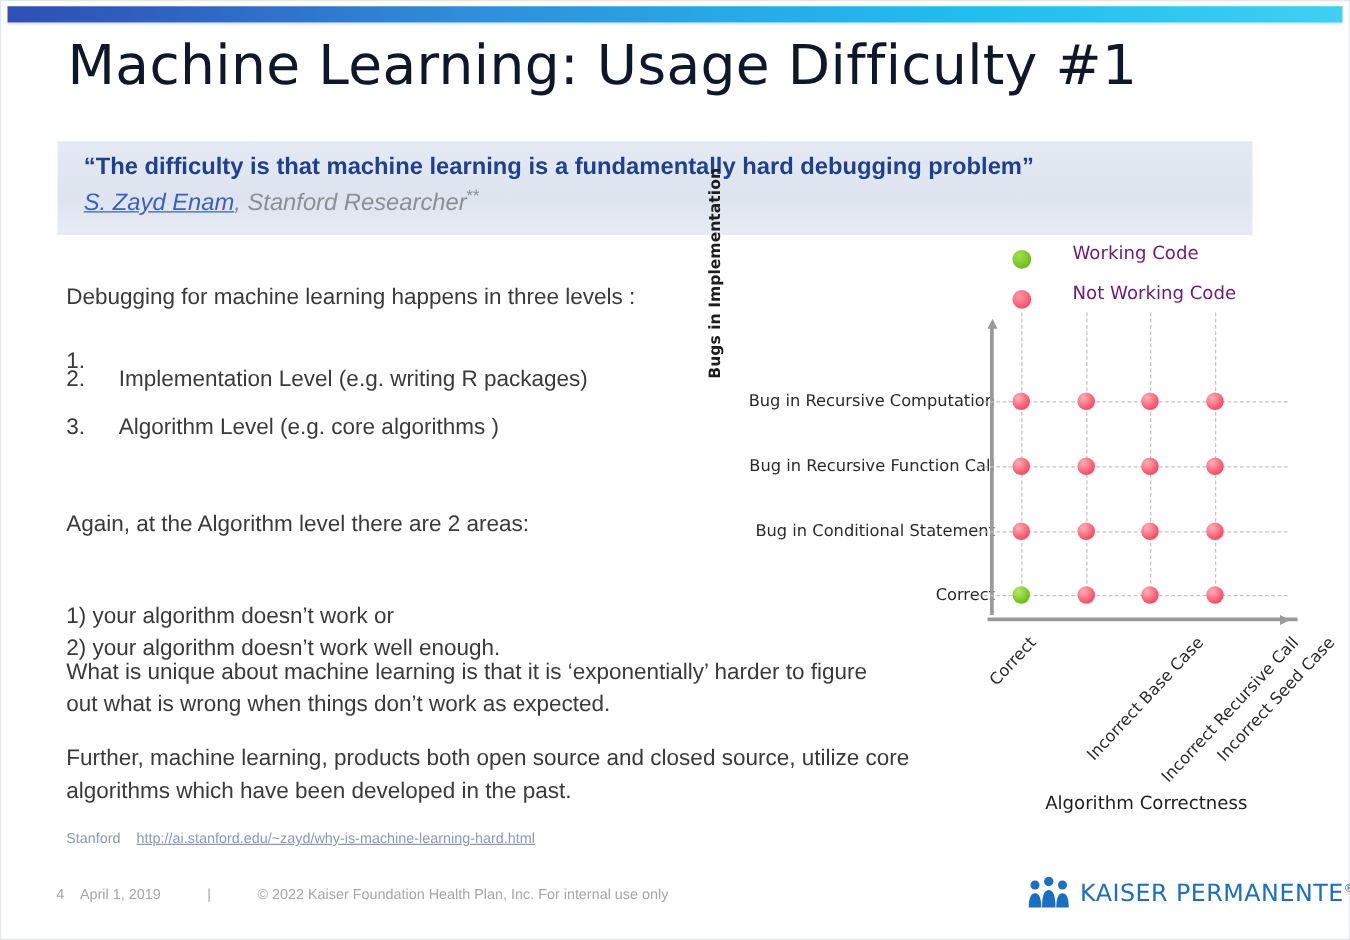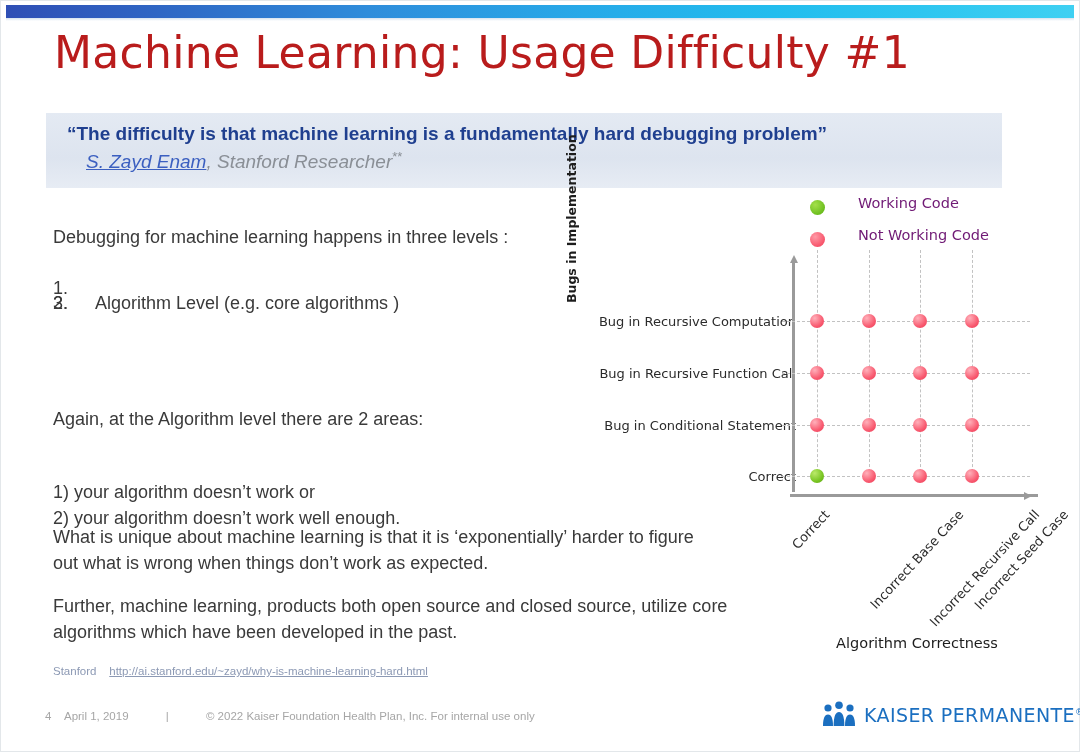--- a/index.html
+++ b/index.html
@@ -42,21 +42,21 @@
     background: linear-gradient(180deg, rgba(120,160,200,.30), rgba(255,255,255,0));
   }
 
   .title {
     position: absolute;
     left: 54px; top: 27px;
     width: 900px;
     font-size: 44px;
     font-weight: 400;
     letter-spacing: 0.3px;
-    color: #b91c1c;
+    color: #0f172a;
     font-family: "DejaVu Sans", sans-serif;
     white-space: nowrap;
   }
 
   .quote-box {
     position: absolute;
     left: 46px; top: 113px;
     width: 956px; height: 75px;
     background: linear-gradient(180deg, #e4eaf3 0%, #dde4ef 60%, #e7ecf4 100%);
   }
@@ -72,21 +72,20 @@
   .quote-line2 {
     position: absolute;
     left: 21px; top: 36px;
     font-size: 19px;
     white-space: nowrap;
   }
   .quote-author {
     color: #3b5fc0;
     text-decoration: underline;
     font-style: italic;
-    margin-left: 19px;
   }
   .quote-role {
     color: #8a8f96;
     font-style: italic;
   }
   .quote-aster {
     color: #8a8f96;
     font-size: 13px;
     vertical-align: super;
   }
@@ -328,20 +327,21 @@
   </div>
 
   <div class="body-text" id="para-intro">Debugging for machine learning happens in three levels :</div>
 
   <ul class="num-list">
     <li>
       <span class="num">1.</span>
     </li>
     <li>
       <span class="num">2.</span>
+      <span>Implementation Level (e.g. writing R packages)</span>
     </li>
     <li>
       <span class="num">3.</span>
       <span>Algorithm Level (e.g. core algorithms )</span>
     </li>
   </ul>
 
   <div class="body-text" id="para-again">Again, at the Algorithm level there are 2 areas:</div>
   <div class="body-text" id="para-areas" style="white-space: pre-line; margin-top: 27px;">1) your algorithm doesn’t work or
 2) your algorithm doesn’t work well enough.</div>

